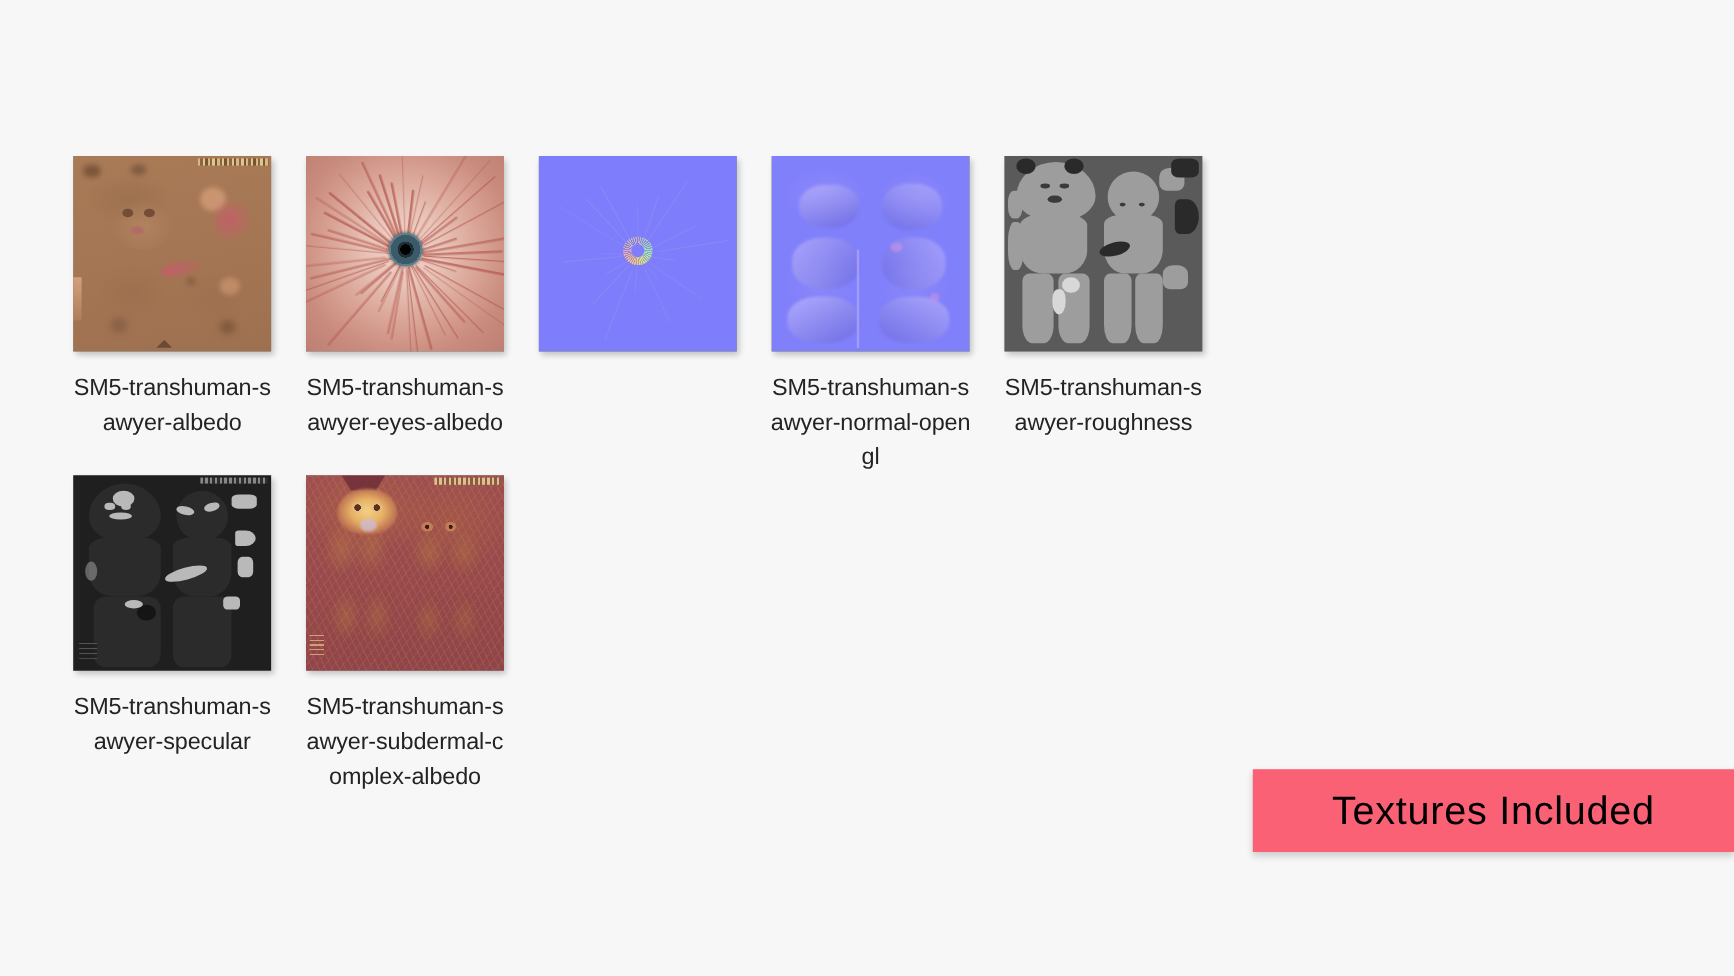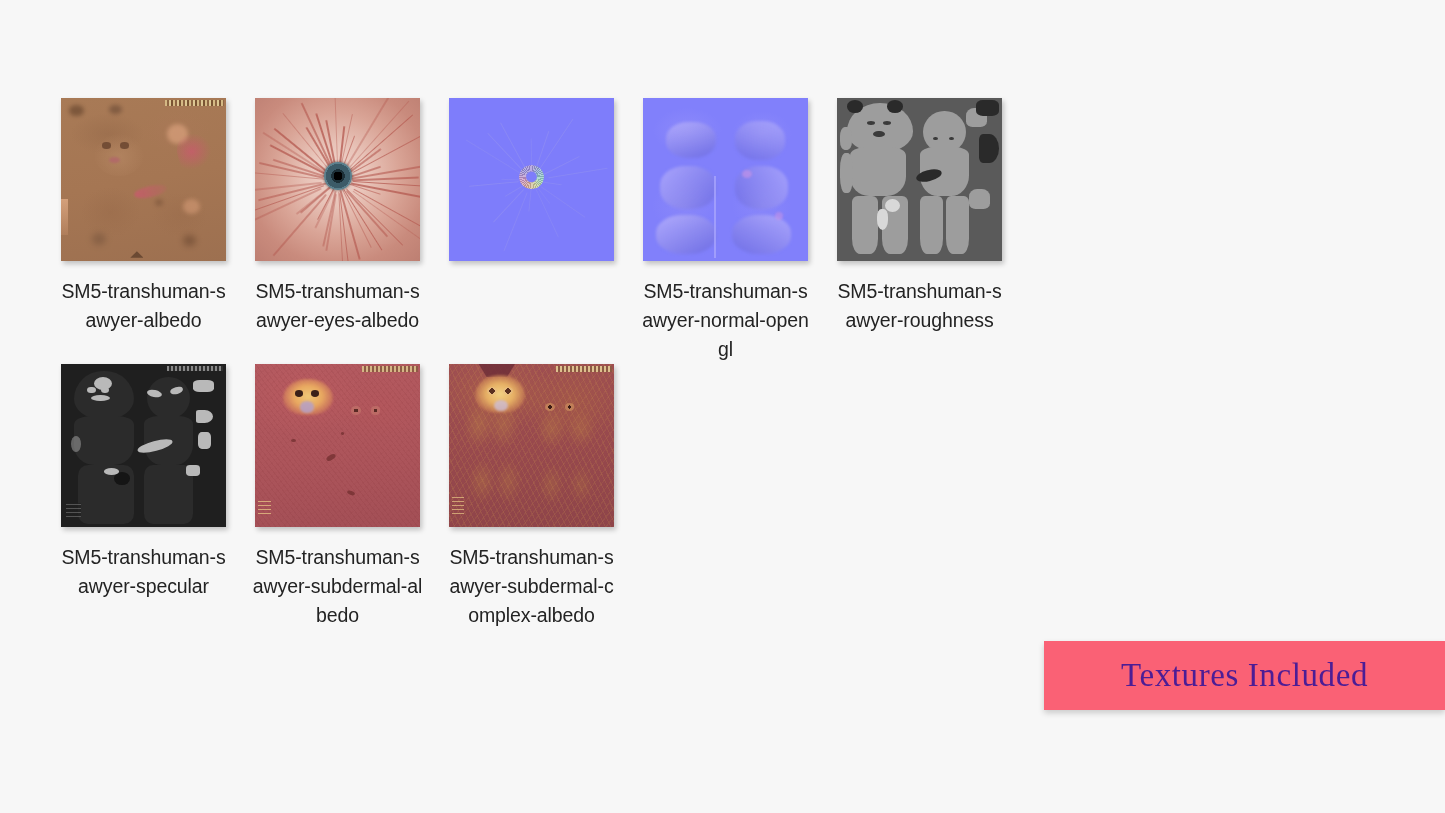--- a/index.html
+++ b/index.html
@@ -13,21 +13,21 @@
     height: 813px;
     background: #f7f7f7;
     font-family: "Liberation Sans", sans-serif;
     overflow: hidden;
     position: relative;
   }
 
   #gallery {
     position: absolute;
     left: 61px;
-    top: 98px;
+    top: 130px;
     width: 1330px;
   }
 
   .tex-row {
     display: flex;
     flex-direction: row;
     align-items: flex-start;
   }
   .tex-row.row-2 { margin-top: 0px; }
 
@@ -437,22 +437,22 @@
     top: 641px;
     width: 401px;
     height: 69px;
     background: #fa6175;
     box-shadow: 0 3px 6px rgba(0,0,0,0.18);
     display: flex;
     align-items: center;
     justify-content: center;
   }
   #badge-text {
-    color: #4c1d95;
-    font-family: Liberation Serif, serif;
+    color: #000000;
+    font-family: Liberation Sans, sans-serif;
     font-size: 33px;
     font-weight: 400;
     letter-spacing: 0.6px;
     white-space: nowrap;
   }
 </style>
 </head>
 <body>
 
 <div id="gallery">
@@ -652,41 +652,20 @@
           <div class="hl h11"></div>
           <div class="hl h12"></div>
           <div class="hl h13"></div>
           <div class="uvstrip"></div>
           <div class="uvstrip2"></div>
         </div>
       </div>
       <div class="thumb-label">SM5-transhuman-sawyer-specular</div>
     </div>
 
-    <div class="tex-item">
-      <div class="thumb-wrap">
-        <div class="thumb subalb">
-          <div class="tx-base"></div>
-          <div class="noise"></div>
-          <div class="face"></div>
-          <div class="eye1"></div>
-          <div class="eye2"></div>
-          <div class="mouth"></div>
-          <div class="nip nip1"></div>
-          <div class="nip nip2"></div>
-          <div class="dot p1"></div>
-          <div class="dot p2"></div>
-          <div class="dot p3"></div>
-          <div class="dot p4"></div>
-          <div class="uvstrip"></div>
-          <div class="uvstrip2"></div>
-        </div>
-      </div>
-      <div class="thumb-label">SM5-transhuman-sawyer-subdermal-albedo</div>
-    </div>
 
     <div class="tex-item">
       <div class="thumb-wrap">
         <div class="thumb subcplx">
           <div class="tx-base"></div>
           <div class="vmap"></div>
           <div class="veins"></div>
           <div class="dkband"></div>
           <div class="face"></div>
           <div class="eye1"></div>

